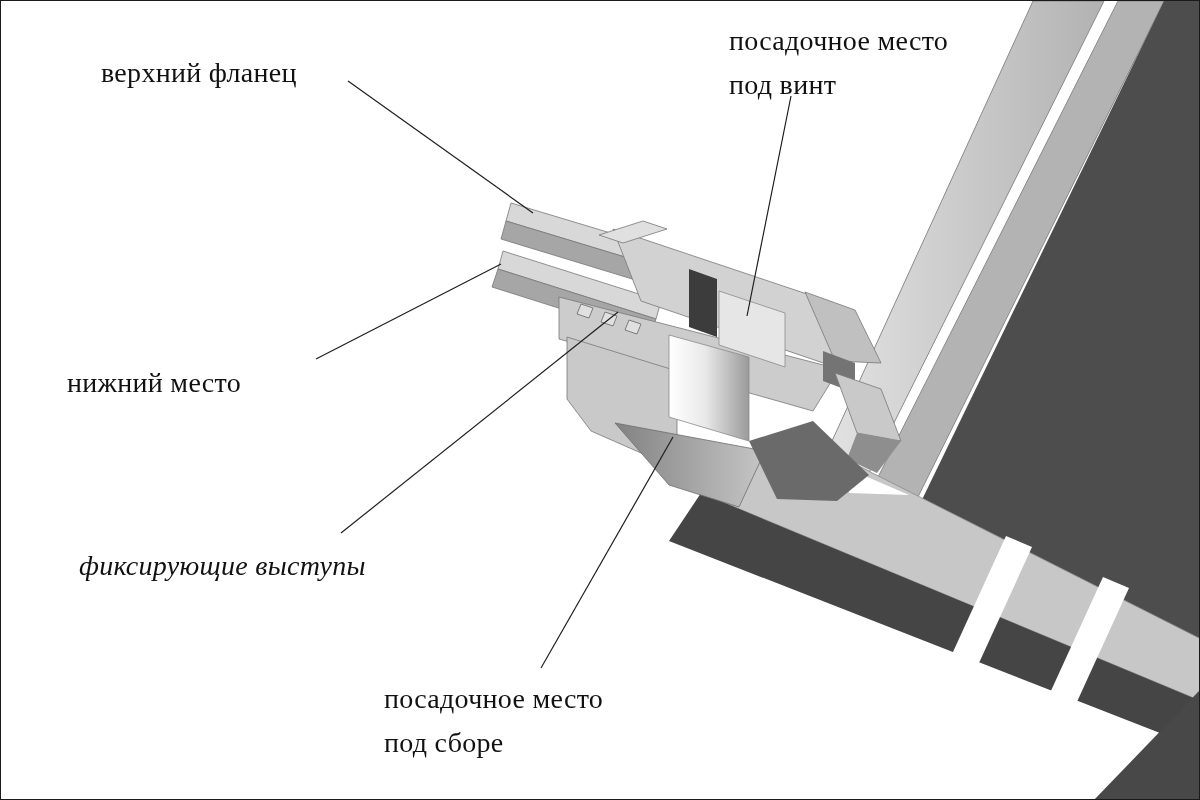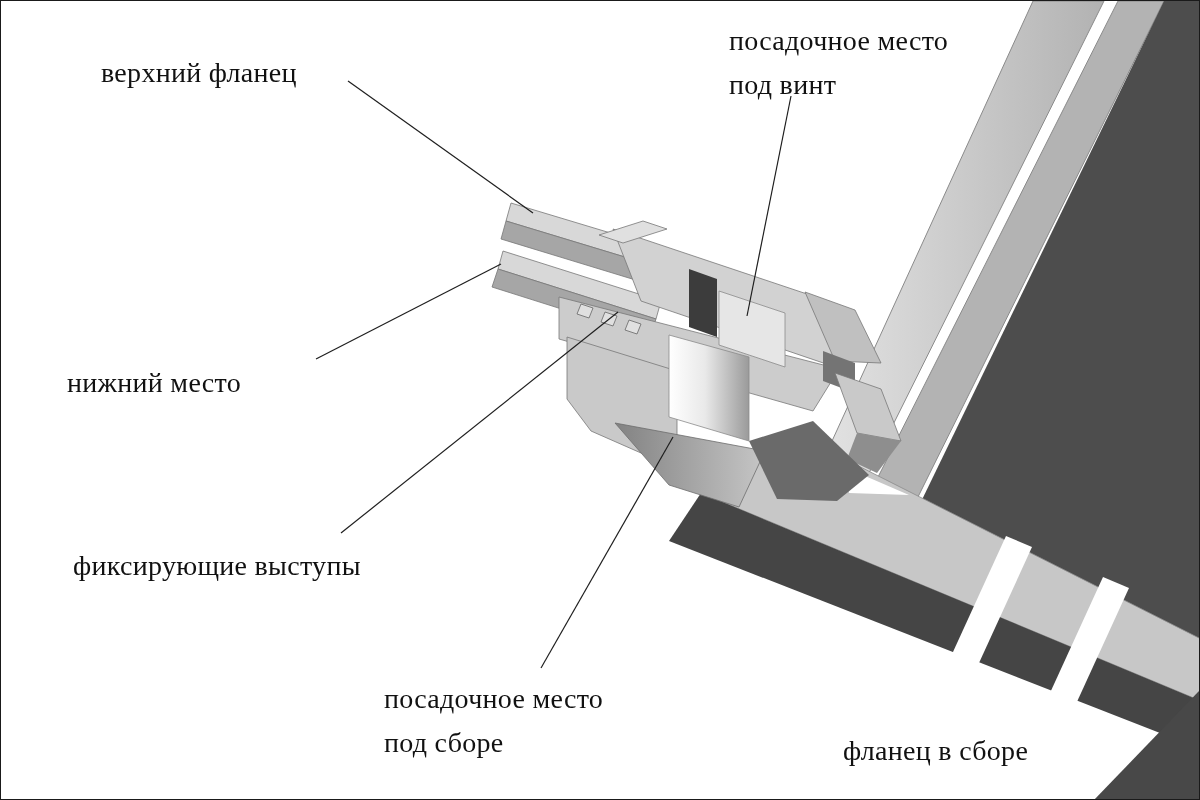--- a/index.html
+++ b/index.html
@@ -104,22 +104,21 @@
 
   <div class="lbl" style="left:100px; top:50px;">верхний фланец</div>
 
   <div class="lbl" style="left:728px; top:18px;">
     <div>посадочное место</div>
     <div>под винт</div>
   </div>
 
   <div class="lbl" style="left:66px; top:360px;">нижний место</div>
 
-  <div class="lbl" style="left:72px; top:543px;">фиксирующие выступы</div>
+  <div class="lbl" style="left:78px; top:543px;font-style:italic;">фиксирующие выступы</div>
 
   <div class="lbl" style="left:383px; top:676px;">
     <div>посадочное место</div>
     <div>под сборе</div>
   </div>
 
-  <div class="lbl" style="left:842px; top:728px;">фланец в сборе</div>
 
 </div>
 
 </body></html>

